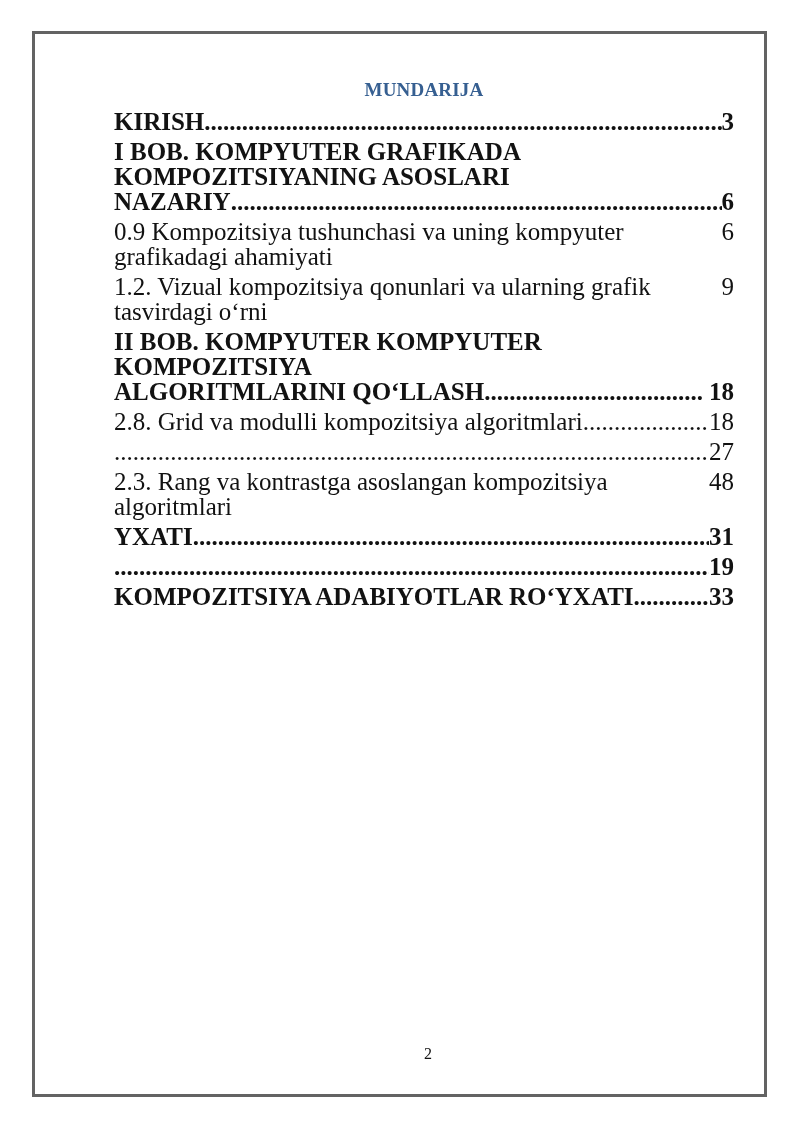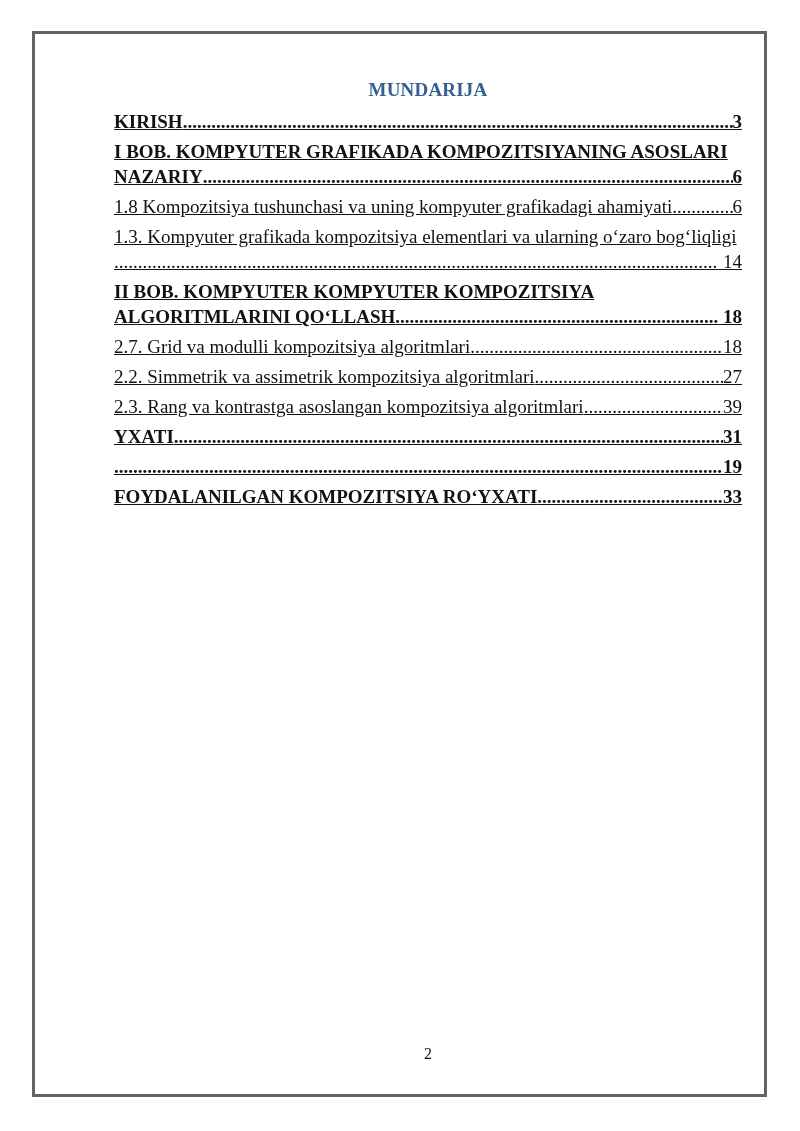--- a/index.html
+++ b/index.html
@@ -23,36 +23,35 @@
     overflow: hidden;
   }
   .page-frame {
     position: absolute;
     left: 32px;
     top: 31px;
     width: 735px;
     height: 1066px;
     border: 3px solid var(--border-gray);
     background: var(--page-bg);
-    padding: 44px 22px 0 79px;
+    padding: 44px 30px 0 79px;
   }
   .doc-title {
     margin: 0 0 7px 0;
     text-align: center;
     color: var(--title-blue);
     font-size: 19px;
     font-weight: bold;
     line-height: 24px;
     letter-spacing: 0.2px;
   }
   .toc { width: 100%; }
   .toc-entry {
     margin-bottom: 5px;
-    font-size: 19px;
-    text-decoration: underline;
+    font-size: 25px;
   }
   .toc-entry.bold { font-weight: bold; }
   .toc-row {
     display: flex;
     align-items: baseline;
     line-height: 25px;
   }
   .toc-label {
     flex: 0 1 auto;
     white-space: pre-wrap;
@@ -100,86 +99,80 @@
     <span class="toc-page"></span>
   </div>
         <div class="toc-row">
     <span class="toc-label">NAZARIY</span>
     <span class="toc-leader"></span>
     <span class="toc-page">6</span>
   </div>
       </div>
       <div class="toc-entry">
         <div class="toc-row">
-    <span class="toc-label">1.8 Kompozitsiya tushunchasi va uning kompyuter grafikadagi ahamiyati</span>
+    <span class="toc-label">0.9 Kompozitsiya tushunchasi va uning kompyuter grafikadagi ahamiyati</span>
     <span class="toc-leader"></span>
     <span class="toc-page">6</span>
   </div>
       </div>
       <div class="toc-entry">
         <div class="toc-row">
-    <span class="toc-label">1.3. Kompyuter grafikada kompozitsiya elementlari va ularning o‘zaro bog‘liqligi</span>
-    <span class="toc-leader no-dots"></span>
-    <span class="toc-page"></span>
-  </div>
-        <div class="toc-row">
-    <span class="toc-label"></span>
+    <span class="toc-label">1.2. Vizual kompozitsiya qonunlari va ularning grafik tasvirdagi o‘rni</span>
     <span class="toc-leader"></span>
-    <span class="toc-page"> 14</span>
+    <span class="toc-page">9</span>
   </div>
       </div>
       <div class="toc-entry bold">
         <div class="toc-row">
     <span class="toc-label">II BOB. KOMPYUTER KOMPYUTER KOMPOZITSIYA</span>
     <span class="toc-leader no-dots"></span>
     <span class="toc-page"></span>
   </div>
         <div class="toc-row">
     <span class="toc-label">ALGORITMLARINI QO‘LLASH</span>
     <span class="toc-leader"></span>
     <span class="toc-page"> 18</span>
   </div>
       </div>
       <div class="toc-entry">
         <div class="toc-row">
-    <span class="toc-label">2.7. Grid va modulli kompozitsiya algoritmlari</span>
+    <span class="toc-label">2.8. Grid va modulli kompozitsiya algoritmlari</span>
     <span class="toc-leader"></span>
     <span class="toc-page">18</span>
   </div>
       </div>
       <div class="toc-entry">
         <div class="toc-row">
-    <span class="toc-label">2.2. Simmetrik va assimetrik kompozitsiya algoritmlari</span>
     <span class="toc-leader"></span>
     <span class="toc-page">27</span>
   </div>
       </div>
       <div class="toc-entry">
         <div class="toc-row">
     <span class="toc-label">2.3. Rang va kontrastga asoslangan kompozitsiya algoritmlari</span>
     <span class="toc-leader"></span>
-    <span class="toc-page">39</span>
+    <span class="toc-page">48</span>
   </div>
       </div>
       <div class="toc-entry bold">
         <div class="toc-row">
     <span class="toc-label">YXATI</span>
     <span class="toc-leader"></span>
     <span class="toc-page">31</span>
   </div>
       </div>
       <div class="toc-entry bold">
         <div class="toc-row">
     <span class="toc-leader"></span>
     <span class="toc-page">19</span>
   </div>
       </div>
       <div class="toc-entry bold">
         <div class="toc-row">
-    <span class="toc-label">FOYDALANILGAN KOMPOZITSIYA RO‘YXATI</span>
+    <span class="toc-label">KOMPOZITSIYA ADABIYOTLAR RO‘YXATI</span>
     <span class="toc-leader"></span>
     <span class="toc-page">33</span>
   </div>
       </div>
     </div>
 
   <div class="page-footer">
     <span>2</span>
   </div>
 </div>

